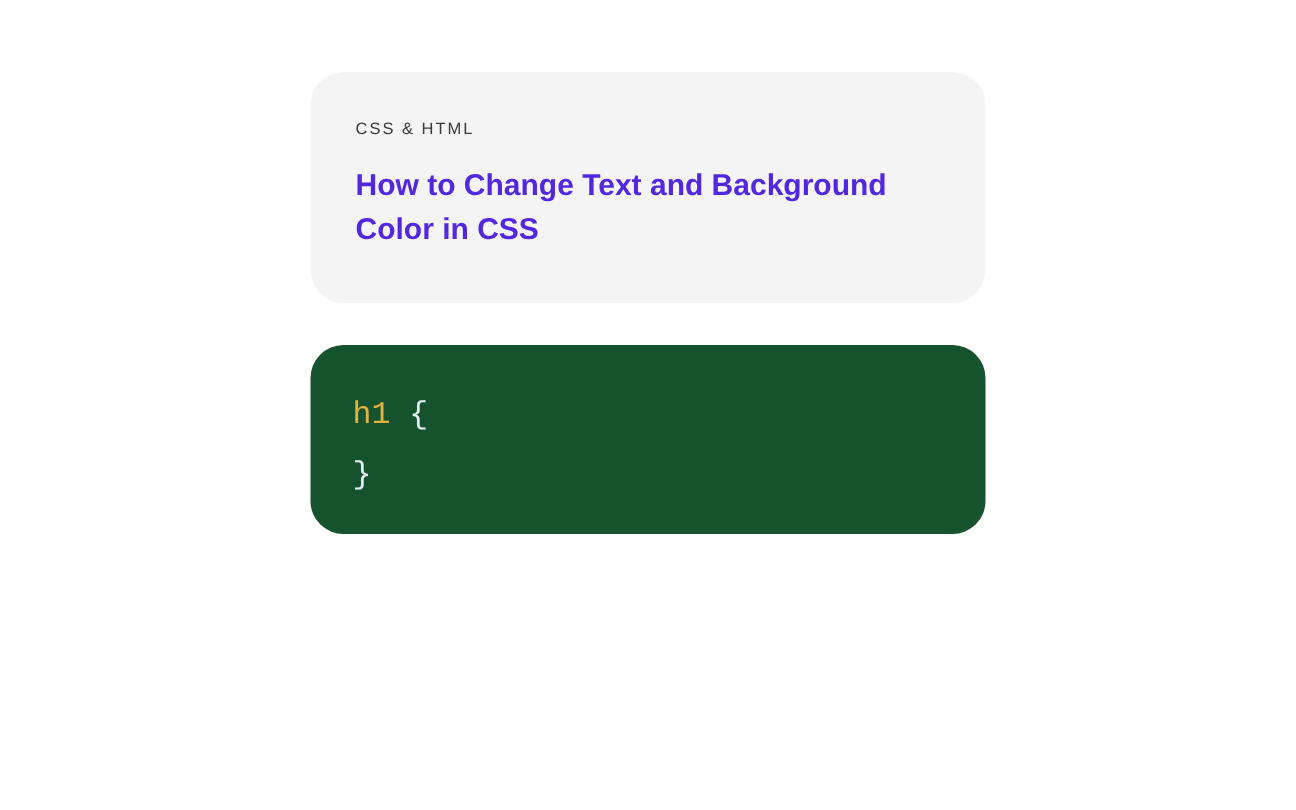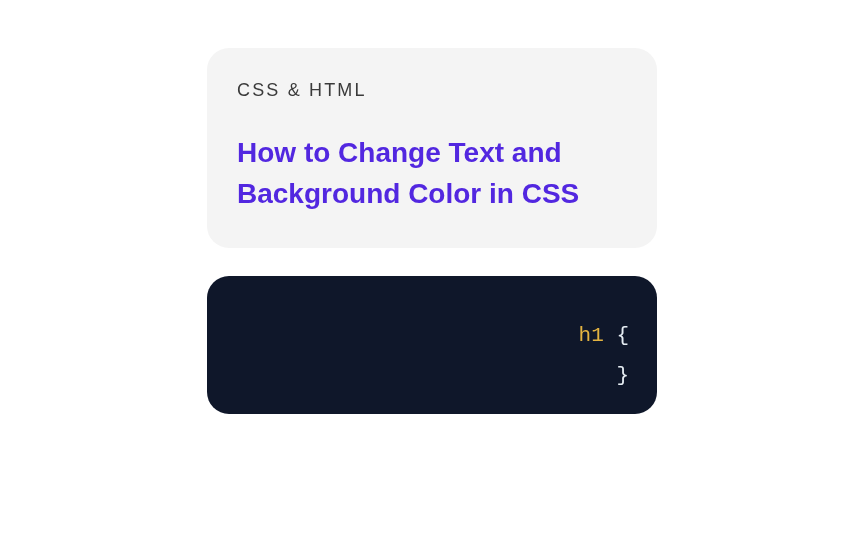--- a/index.html
+++ b/index.html
@@ -14,42 +14,41 @@
     padding-top: 48px;
     gap: 28px;
   }
   .card {
     width: 450px;
     background: #f4f4f4;
     border-radius: 22px;
     padding: 32px 30px 34px 30px;
   }
   .eyebrow {
-    font-size: 18px;
+    font-size: 11px;
     letter-spacing: 0.12em;
     color: #3a3a3a;
     font-weight: 500;
-    margin-bottom: 32px;
+    margin-bottom: 18px;
   }
   .title {
-    font-size: 28px;
+    font-size: 20px;
     line-height: 1.45;
     font-weight: 700;
     color: #5227e0;
   }
   .code-block {
     width: 450px;
-    background: #0f172a;
+    background: #14532d;
     border-radius: 22px;
-    padding: 40px 28px 18px 28px;
+    padding: 28px 28px 18px 28px;
     font-family: "SFMono-Regular", Consolas, "Liberation Mono", Menlo, monospace;
     font-size: 21px;
     line-height: 1.9;
     color: #e6edf3;
-    text-align: right;
   }
   .sel   { color: #e3b341; }
   .brace { color: #e6edf3; }
   .prop  { color: #3fb950; margin-left: 1ch; }
   .colon { color: #e6edf3; }
   .value-input {
     display: inline-block;
     vertical-align: middle;
     width: 210px;
     height: 34px;

